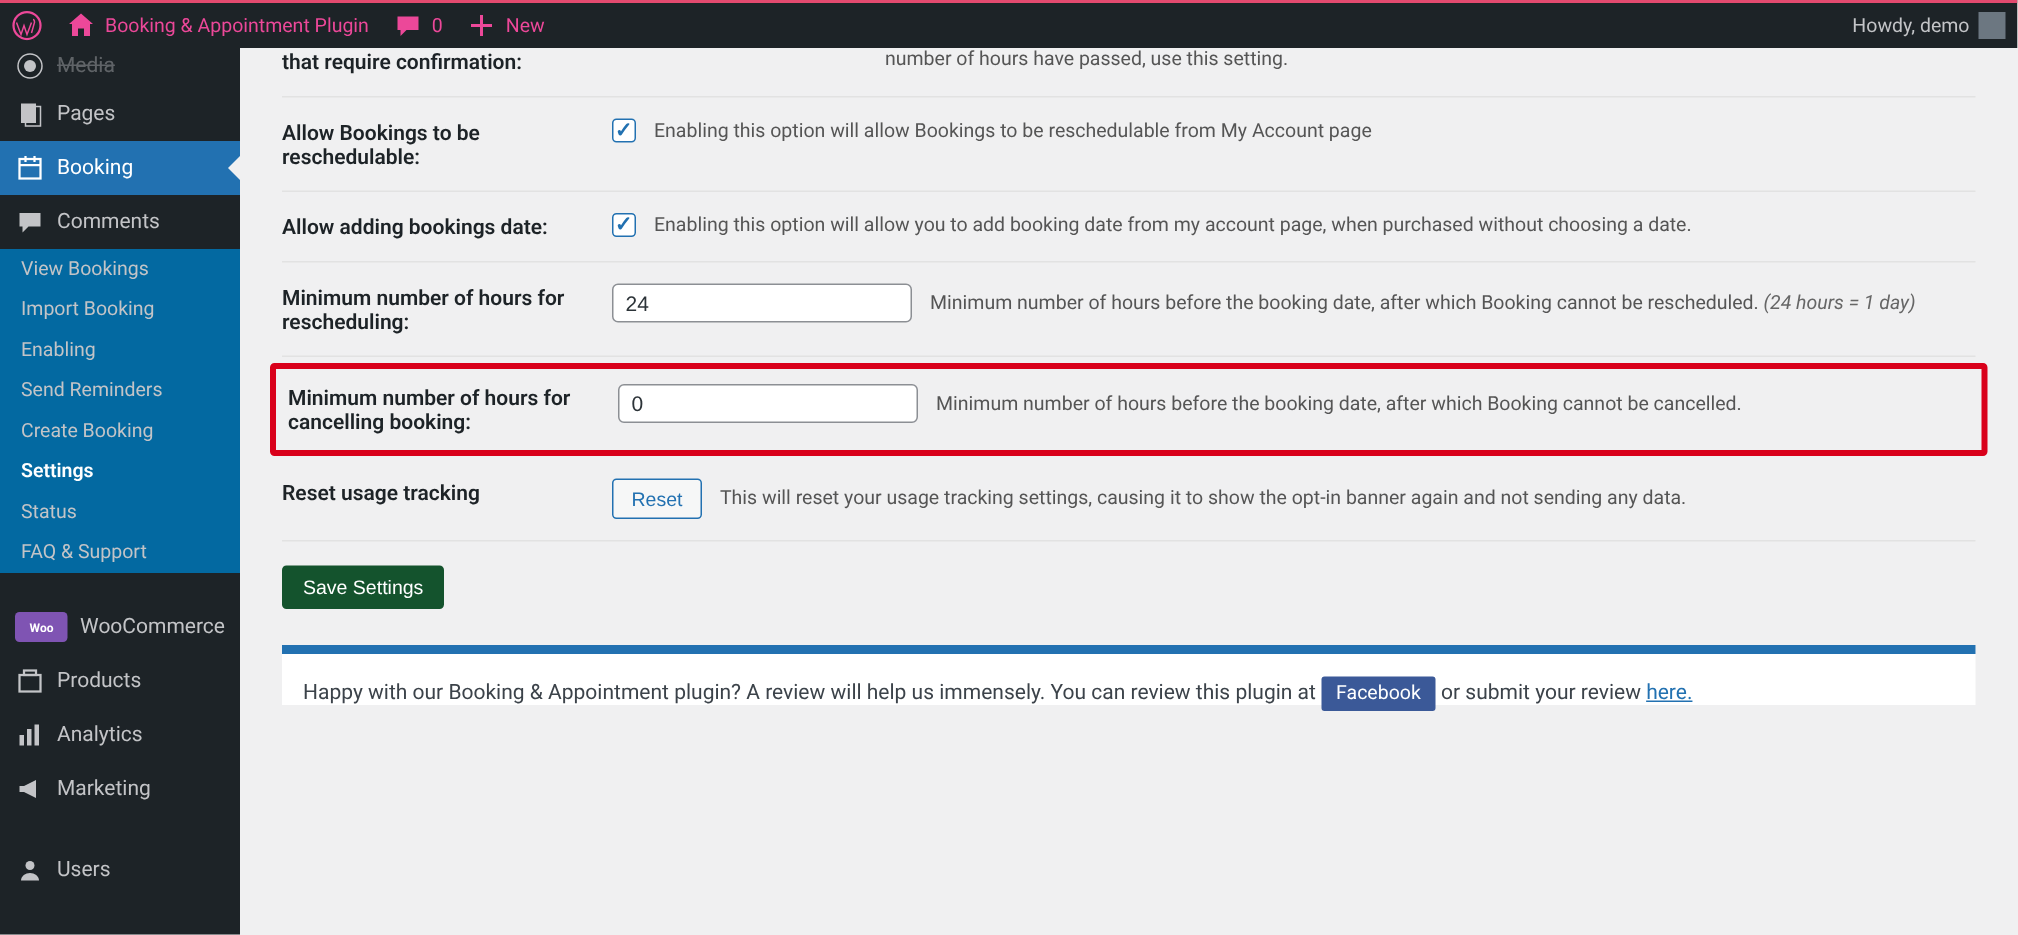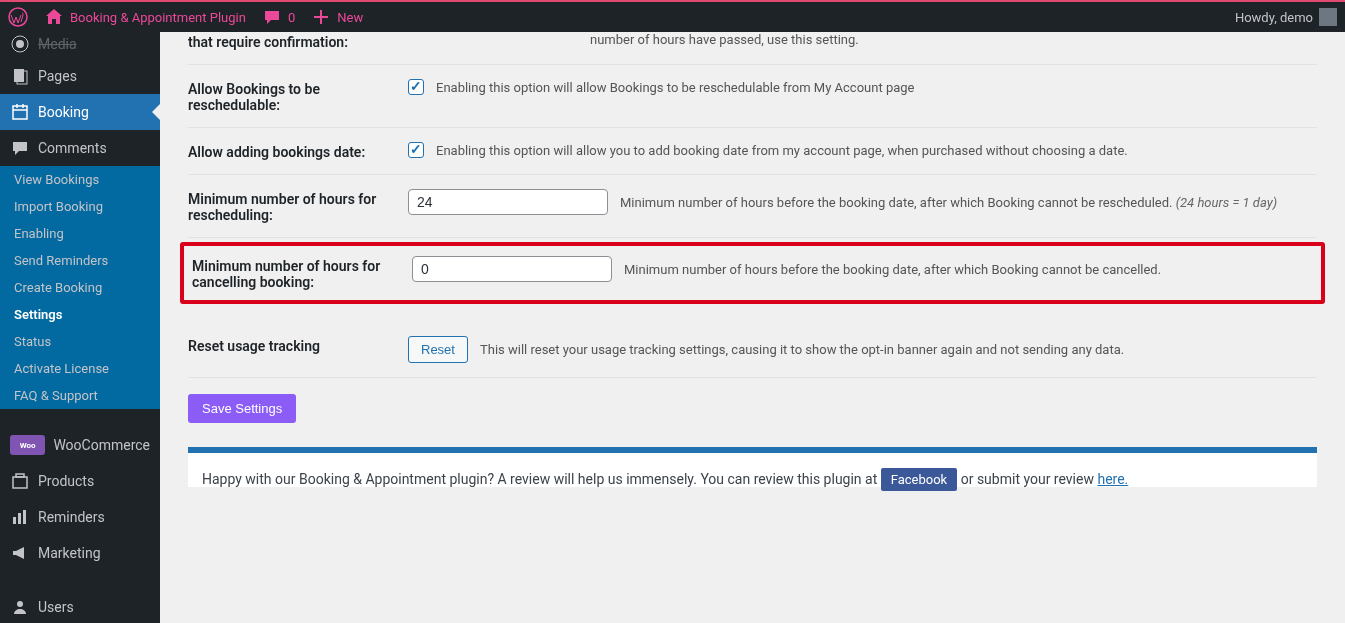--- a/index.html
+++ b/index.html
@@ -27,22 +27,22 @@
 .content { position: absolute; left: 160px; top: 32px; right: 0; bottom: 0; background: #f0f0f1; overflow: hidden; }
 .form-row { display: flex; align-items: flex-start; padding: 14px 0; border-bottom: 1px solid #e2e2e2; margin: 0 28px; }
 .form-label { width: 220px; font-weight: 600; color: #1d2327; font-size: 14px; padding-top: 2px; flex-shrink: 0; }
 .form-field { flex: 1; display: flex; align-items: center; gap: 12px; font-size: 13px; color: #3c434a; }
 .form-field .desc { color: #555; }
 .form-field .hint { font-style: italic; color: #666; }
 input[type="text"] { border: 1px solid #8c8f94; border-radius: 4px; padding: 4px 8px; font-size: 14px; width: 200px; background: #fff; color: #2c3338; }
 input[type="checkbox"] { width: 16px; height: 16px; border: 1px solid #2271b1; border-radius: 3px; appearance: none; background: #fff; cursor: pointer; position: relative; flex-shrink: 0; }
 input[type="checkbox"]:checked::after { content: "✓"; position: absolute; color: #2271b1; font-size: 14px; font-weight: bold; left: 1px; top: -2px; }
 .button { border: 1px solid #2271b1; background: #f6f7f7; color: #2271b1; padding: 5px 12px; border-radius: 3px; font-size: 13px; cursor: pointer; }
-.button-primary { background: #8b5cf6; border-color: #2271b1; color: #fff; padding: 7px 14px; font-size: 13px; border-radius: 3px; cursor: pointer; border: none; }
-.highlight-box { border: 4px solid #d9001b; border-radius: 3px; margin: 4px 20px 18px 20px; padding: 10px 8px; }
+.button-primary { background: #14532d; border-color: #2271b1; color: #fff; padding: 7px 14px; font-size: 13px; border-radius: 3px; cursor: pointer; border: none; }
+.highlight-box { border: 4px solid #d9001b; border-radius: 3px; margin: 4px 20px 1px 20px; padding: 10px 8px; }
 .highlight-box .form-row { border: none; margin: 0; padding: 0; }
 
 .footer-banner { margin: 24px 28px 0 28px; border-top: 6px solid #2271b1; padding: 18px 14px 0 14px; background: #fff; font-size: 14px; color: #3c434a; }
 .fb-badge { background: #3b5998; color: #fff; padding: 4px 10px; border-radius: 2px; font-size: 13px; }
 .link { color: #2271b1; text-decoration: underline; cursor: pointer; }
 
 .save-wrap { margin: 16px 28px; }
 </style>
 </head>
 <body>
@@ -111,42 +111,41 @@
     <span>Comments</span>
   </div>
   <div class="submenu">
     <div class="submenu-item">View Bookings</div>
     <div class="submenu-item">Import Booking</div>
     <div class="submenu-item">Enabling</div>
     <div class="submenu-item">Send Reminders</div>
     <div class="submenu-item">Create Booking</div>
     <div class="submenu-item current">Settings</div>
     <div class="submenu-item">Status</div>
-    <div class="submenu-item">Activate License</div>
     <div class="submenu-item">FAQ &amp; Support</div>
   </div>
   <div class="menu-separator"></div>
   <div class="menu-item">
     <span class="menu-icon" style="background:#7f54b3;color:#fff;font-size:8px;font-weight:bold;border-radius:3px;width:36px;">Woo</span>
     <span>WooCommerce</span>
   </div>
   <div class="menu-item">
     <svg class="menu-icon" viewBox="0 0 20 20">
         <rect x="3" y="6" width="14" height="11" fill="none" stroke="currentColor" stroke-width="1.5"></rect>
         <rect x="6" y="3" width="8" height="3" fill="none" stroke="currentColor" stroke-width="1.5"></rect>
       </svg>
     <span>Products</span>
   </div>
   <div class="menu-item">
     <svg class="menu-icon" viewBox="0 0 20 20">
         <rect x="3" y="10" width="3" height="7" fill="currentColor"></rect>
         <rect x="8" y="6" width="3" height="11" fill="currentColor"></rect>
         <rect x="13" y="3" width="3" height="14" fill="currentColor"></rect>
       </svg>
-    <span>Reminders</span>
+    <span>Analytics</span>
   </div>
   <div class="menu-item">
     <svg class="menu-icon" viewBox="0 0 20 20">
         <path d="M3 8v4h3l8 4V4L6 8z" fill="currentColor"></path>
       </svg>
     <span>Marketing</span>
   </div>
   <div class="menu-separator"></div>
   <div class="menu-item">
     <svg class="menu-icon" viewBox="0 0 20 20">

